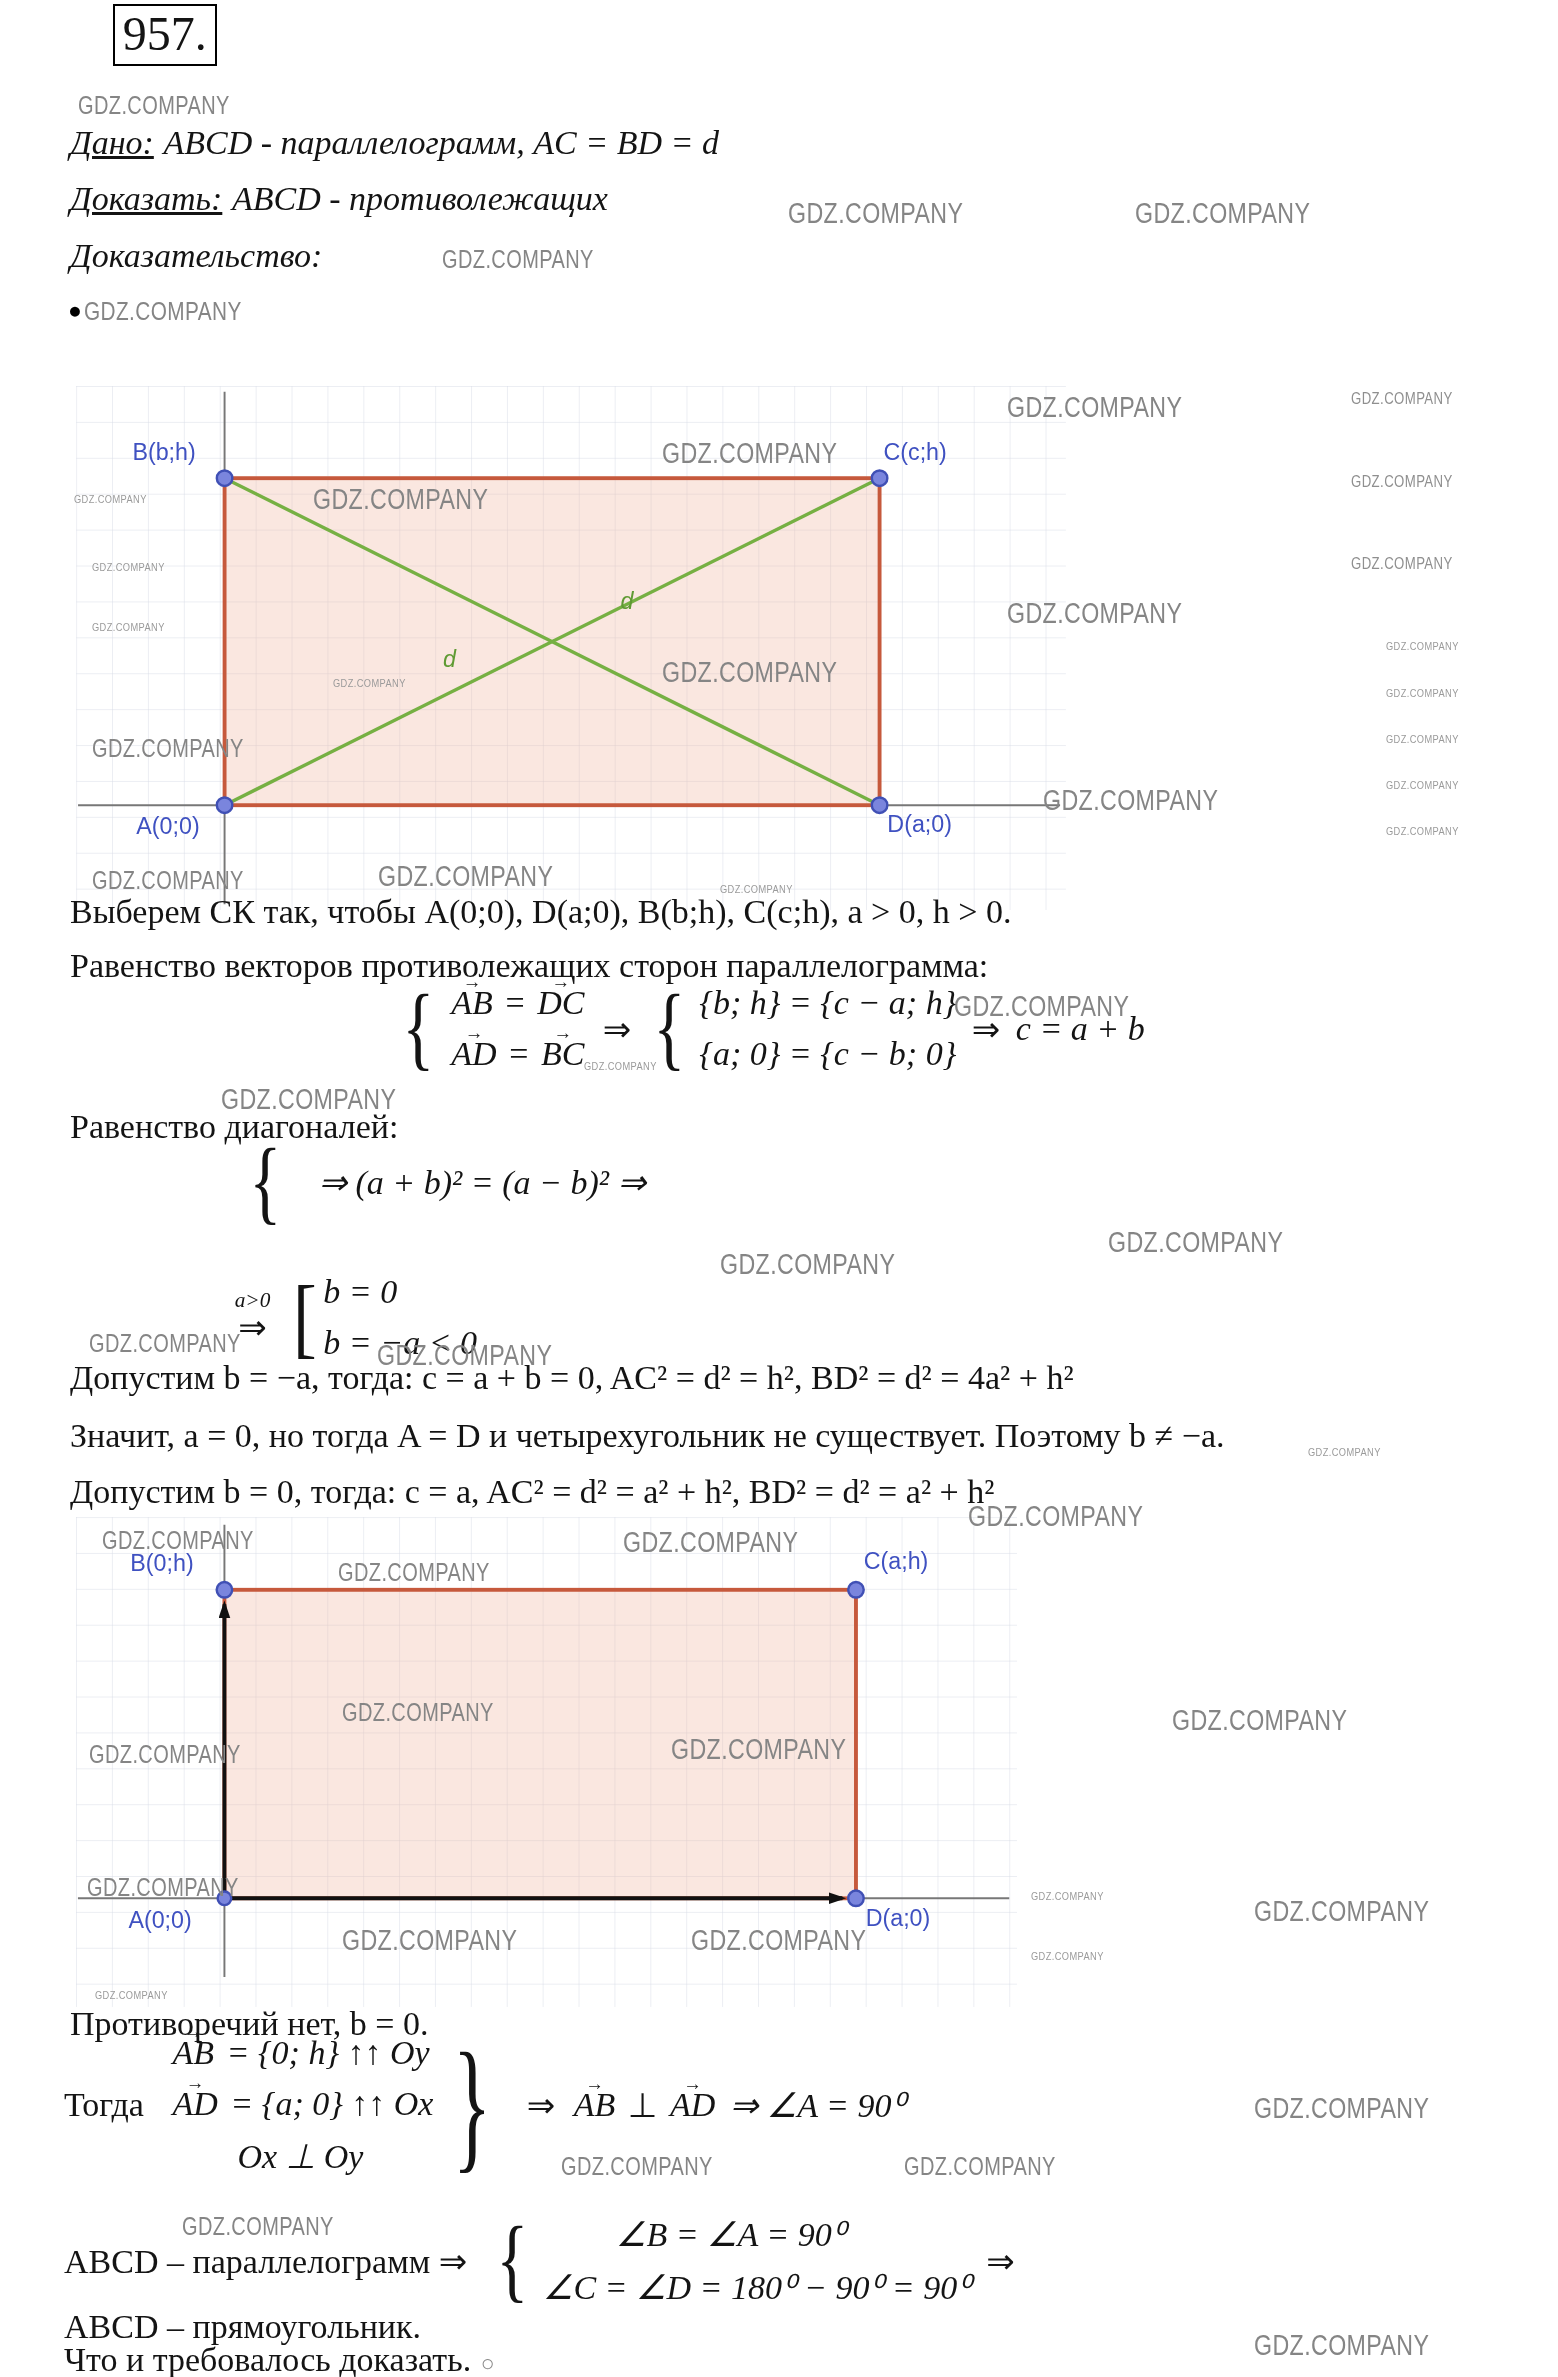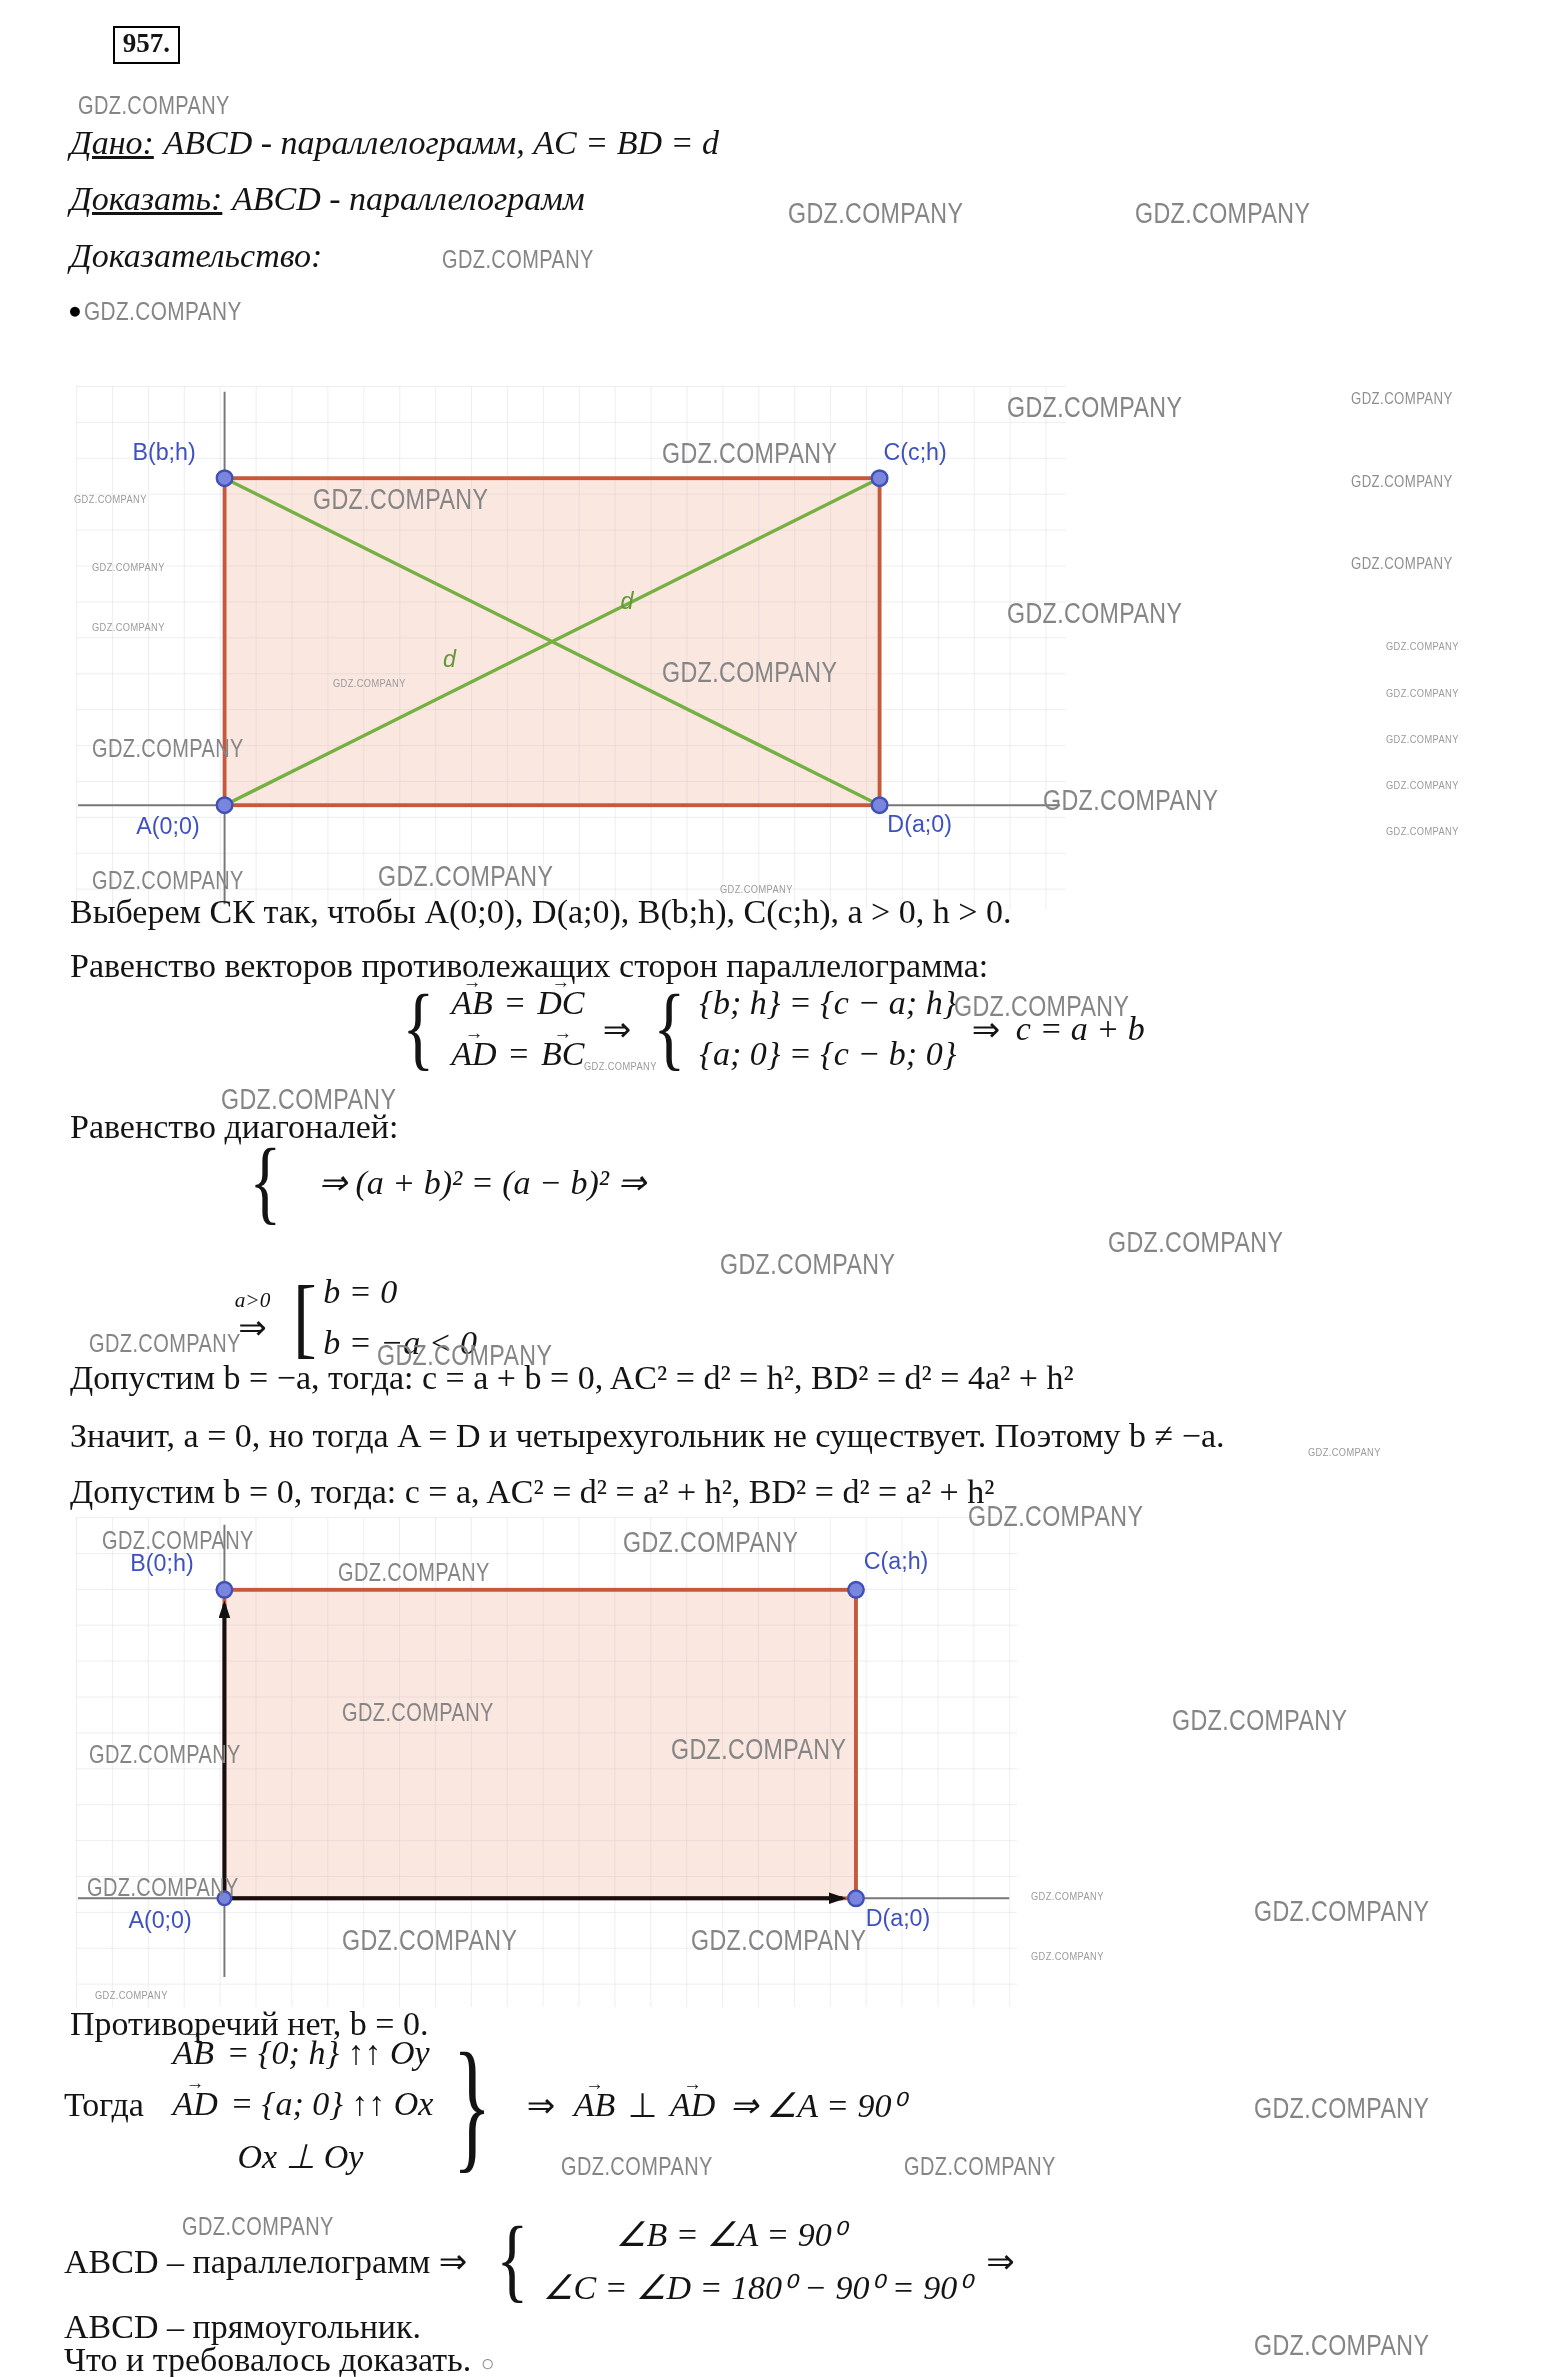--- a/index.html
+++ b/index.html
@@ -5,22 +5,22 @@
   html,body{margin:0;padding:0;}
   body{
     width:1558px;height:2377px;position:relative;background:#ffffff;
     font-family:"Liberation Serif",serif;color:#141414;overflow:hidden;
   }
   svg{position:absolute;z-index:1;}
   .line{position:absolute;font-size:34px;white-space:nowrap;z-index:2;}
   .it{font-style:italic;}
   .lbl{font-style:italic;margin-right:9.7px;text-decoration:underline;}
   .problem-number{
-    position:absolute;left:113px;top:26px;border:2.9px solid #000;
-    padding:0 7.8px 2.9px 7.8px;font-weight:bold;font-size:27px;z-index:2;
+    position:absolute;left:113px;top:4px;border:2.9px solid #000;
+    padding:0 7.8px 2.9px 7.8px;font-weight:normal;font-size:48px;z-index:2;
   }
   .wm{
     position:absolute;color:#858585;font-family:"Liberation Sans",sans-serif;
     white-space:nowrap;transform:scaleX(0.8);transform-origin:left top;
     letter-spacing:0.5px;z-index:3;line-height:1;
   }
   .wm-lg{font-size:29px;}
   .wm-md{font-size:25px;}
   .wm-sm{font-size:16.5px;color:#8f8f8f;}
   .wm-xs{font-size:11.6px;color:#9a9a9a;}
@@ -59,21 +59,21 @@
 </style>
 </head>
 <body>
 
 <div class="problem-number">957.</div>
 
 <div class="line it" style="left:70px;top:124px">
   <span class="lbl">Дано:</span><span>ABCD - параллелограмм, AC = BD = d</span>
 </div>
 <div class="line it" style="left:70px;top:180px">
-  <span class="lbl">Доказать:</span><span>ABCD - параллелограмм</span>
+  <span class="lbl">Доказать:</span><span>ABCD - противолежащих</span>
 </div>
 <div class="line it" style="left:70px;top:237px">Доказательство:</div>
 
 <div class="line" style="left:68px;top:290px">
   <span class="bullet">●</span><span class="wm-inline">GDZ.COMPANY</span>
 </div>
 
 <svg style="left:76px;top:386px" width="990" height="524" viewBox="0 0 1020 540">
   <defs>
     <pattern id="g1" width="37" height="37" patternUnits="userSpaceOnUse">

